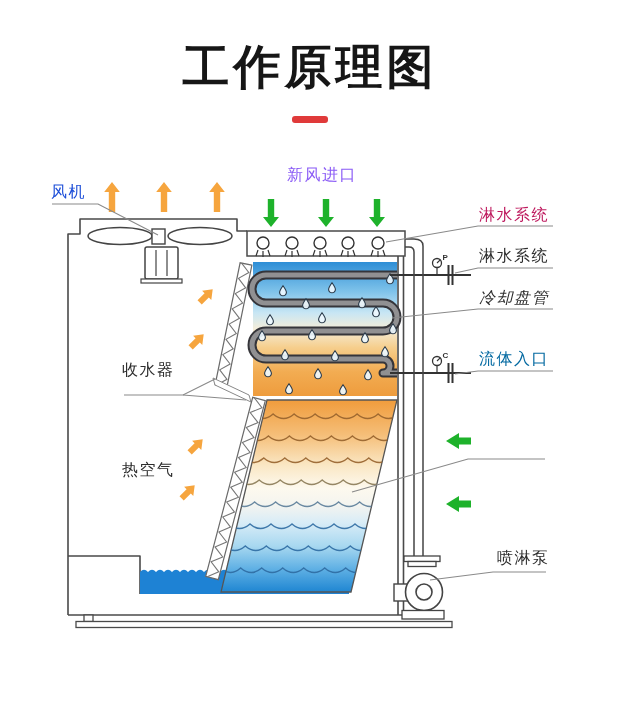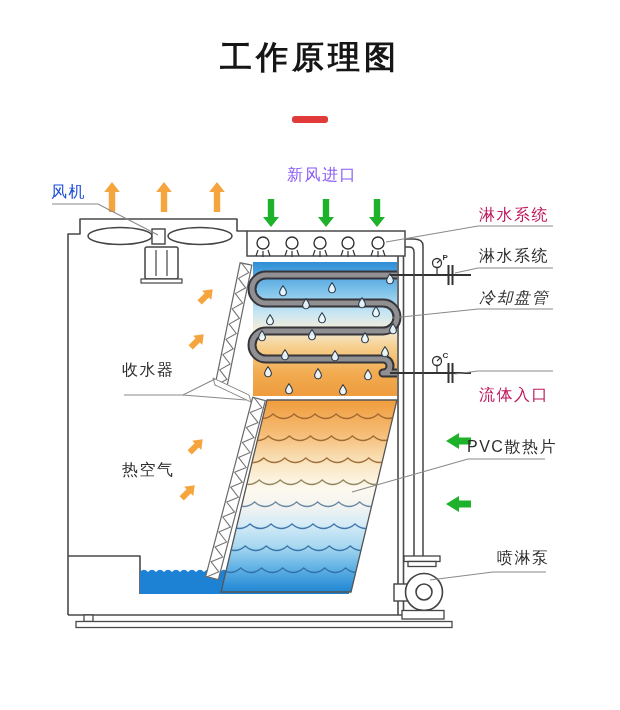--- a/index.html
+++ b/index.html
@@ -1,20 +1,20 @@
 <!DOCTYPE html>
 <html><head>
 <meta charset="utf-8">
 <style>
   html,body{margin:0;padding:0;background:#ffffff;}
   .stage{position:relative;width:620px;height:710px;background:#ffffff;overflow:hidden;
          font-family:"Liberation Sans", sans-serif;}
   #diagram{position:absolute;left:0;top:0;}
   .title{position:absolute;left:0;top:36px;width:620px;text-align:center;
-         font-size:32px;font-weight:800;color:#161616;letter-spacing:4px;}
+         font-size:47px;font-weight:800;color:#161616;letter-spacing:4px;}
   .dash{position:absolute;left:50%;top:116px;transform:translateX(-50%);
         width:36px;height:7px;border-radius:3px;}
   .lbl{position:absolute;font-size:16px;color:#2d2d2d;letter-spacing:1.5px;white-space:nowrap;}
 </style>
 </head>
 <body>
 
 <div class="stage">
   <div class="title">工作原理图</div>
   <div class="dash" id="accentDash" style="background: rgb(224, 58, 58);"></div>
@@ -208,18 +208,17 @@
         <path d="M124 395 H183 L215 379" stroke="#8a8a8a" stroke-width="1.2" fill="none"></path>
         <path d="M183 395 L246 400" stroke="#8a8a8a" stroke-width="1.2" fill="none"></path>
       </g>
     </svg>
 
   <div class="lbl" style="left: 287px; top: 165px; color: #8b5cf6;">新风进口</div>
   <div class="lbl" style="left: 51px; top: 182px; color: #1d4ed8;">风机</div>
   <div class="lbl" style="left: 479px; top: 205px; color: #be185d;">淋水系统</div>
   <div class="lbl" style="left: 479px; top: 246px; color: rgb(45, 45, 45);">淋水系统</div>
   <div class="lbl" style="left: 479px; top: 288px; color: rgb(45, 45, 45); font-style: italic;">冷却盘管</div>
-  <div class="lbl" style="left: 479px; top: 349px; color: #be185d; margin-top: 36px;">流体入口</div>
+  <div class="lbl" style="left: 479px; top: 349px; color: #0369a1;">流体入口</div>
   <div class="lbl" style="left: 122px; top: 360px; color: rgb(45, 45, 45);">收水器</div>
-  <div class="lbl" style="left: 467px; top: 437px; color: rgb(45, 45, 45);">PVC散热片</div>
   <div class="lbl" style="left: 122px; top: 460px; color: rgb(45, 45, 45);">热空气</div>
   <div class="lbl" style="left: 497px; top: 548px; color: rgb(45, 45, 45);">喷淋泵</div>
 </div>
 
 </body></html>

